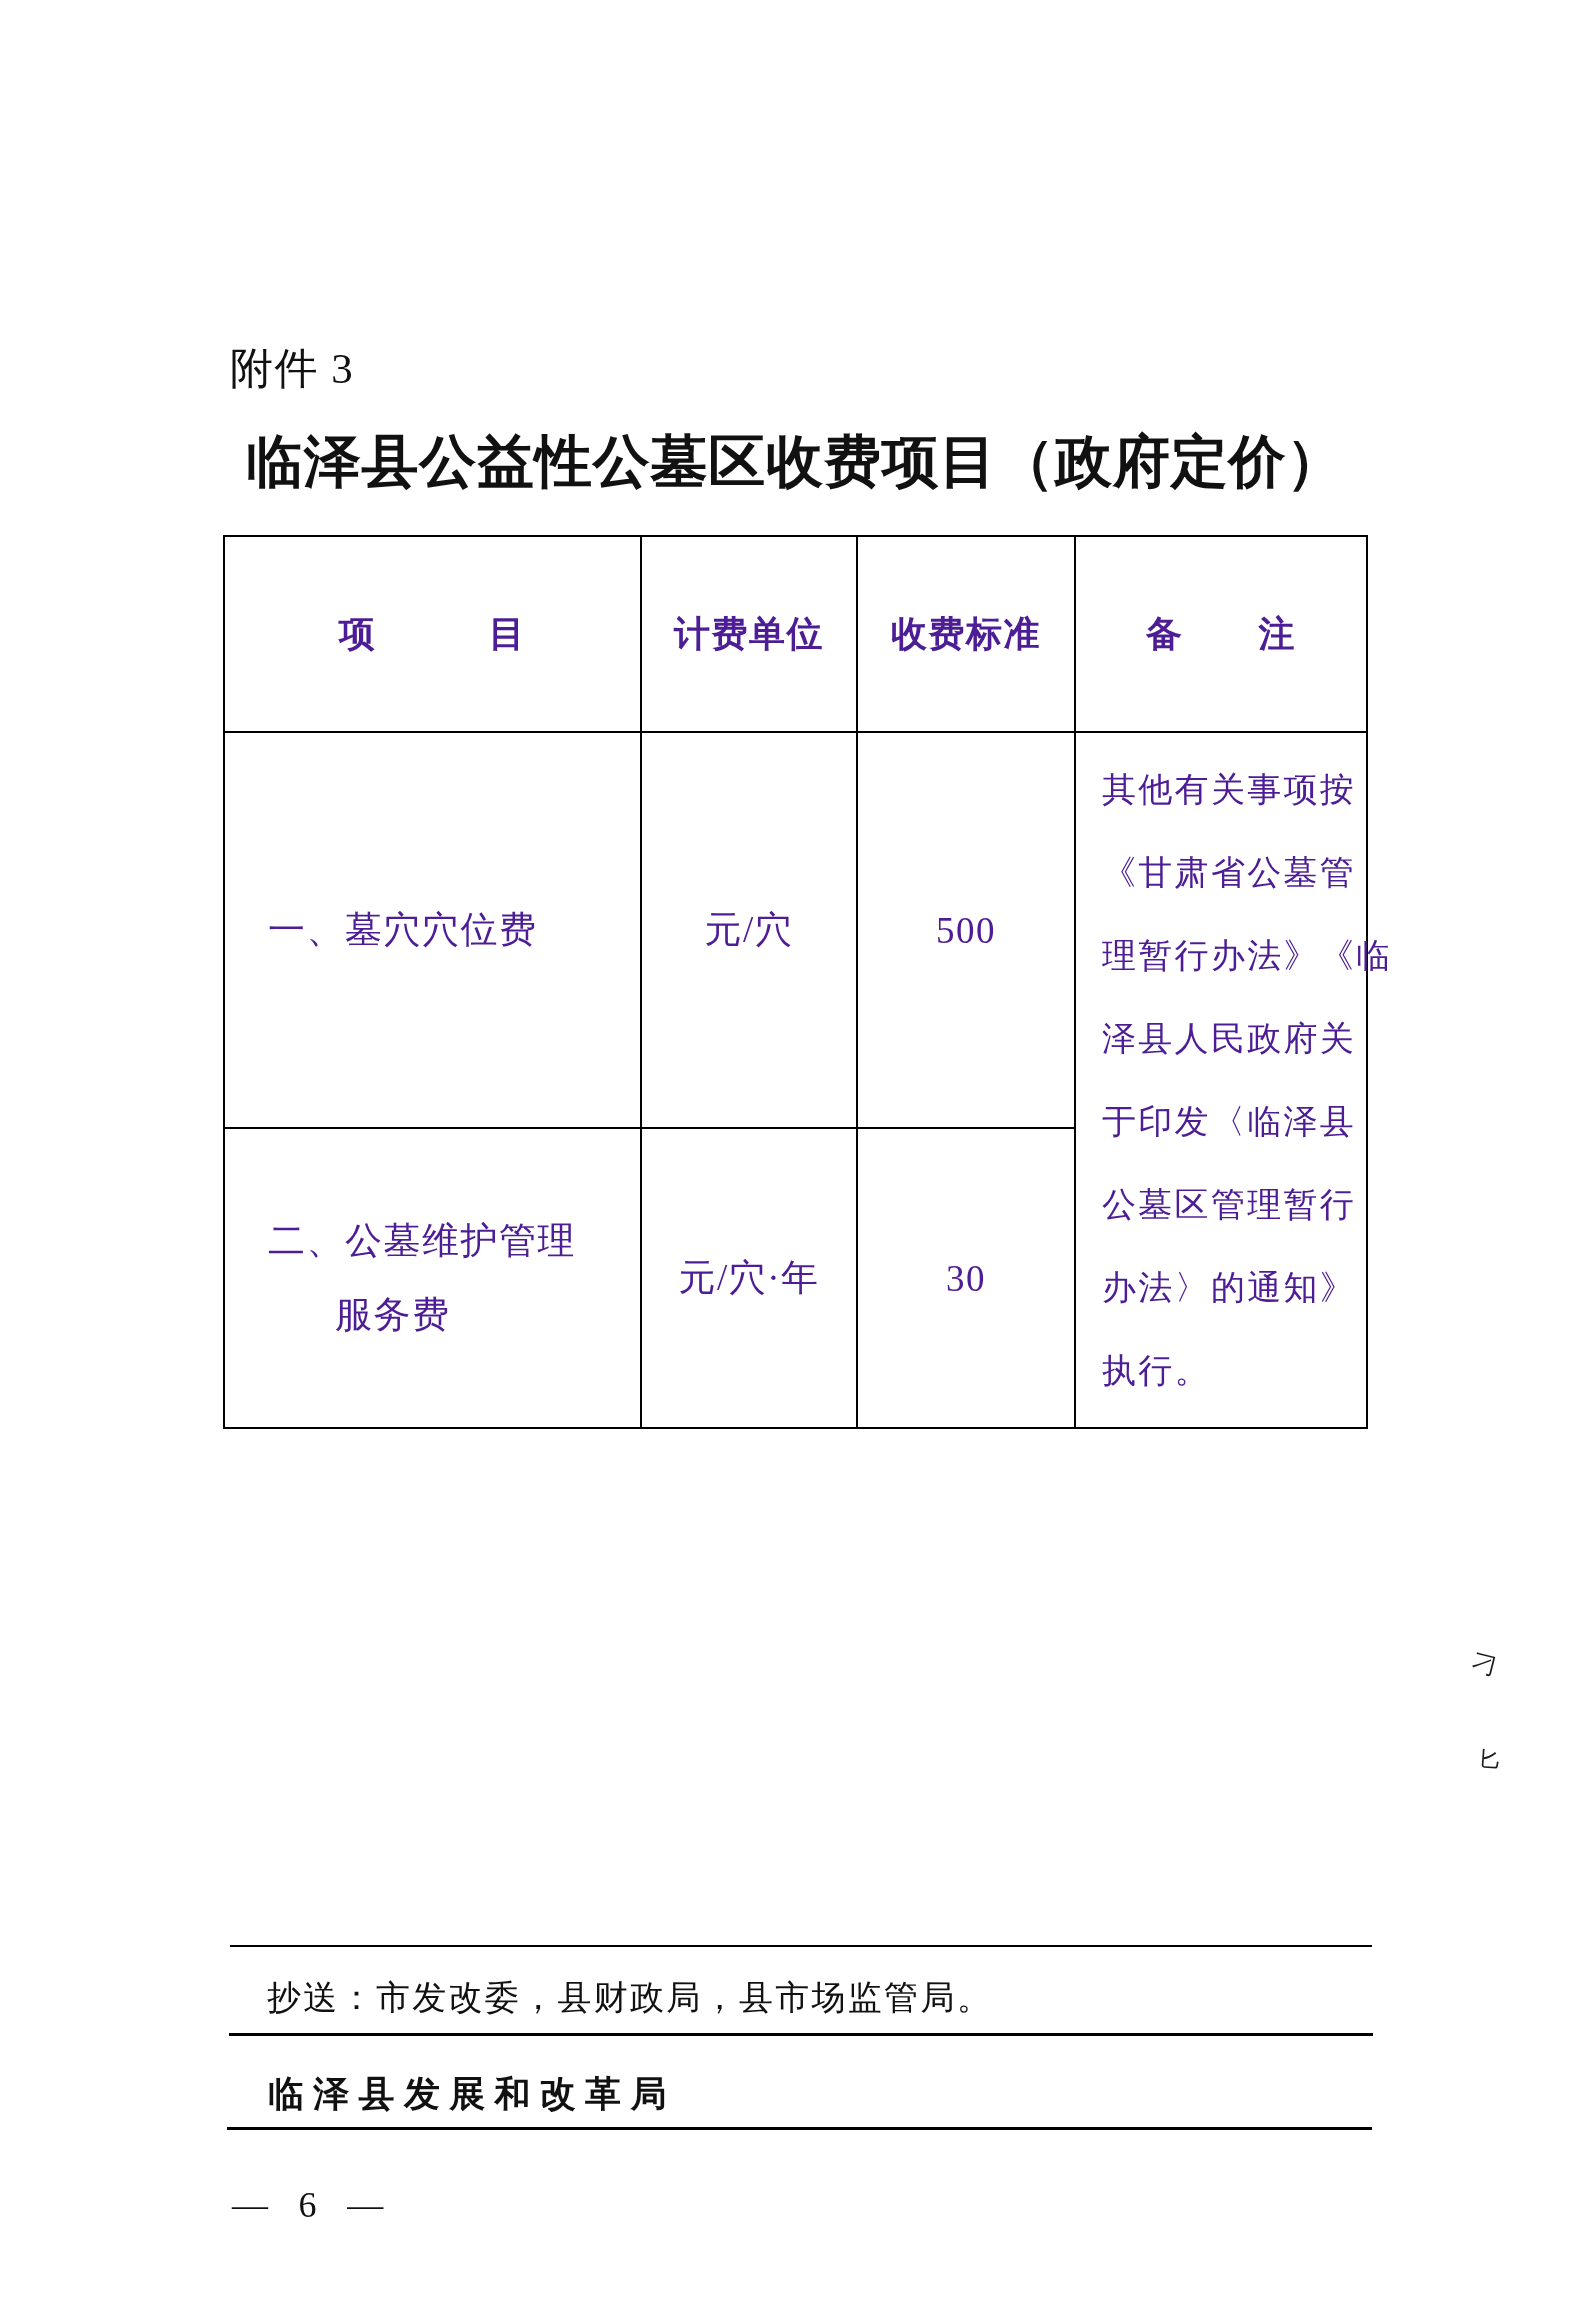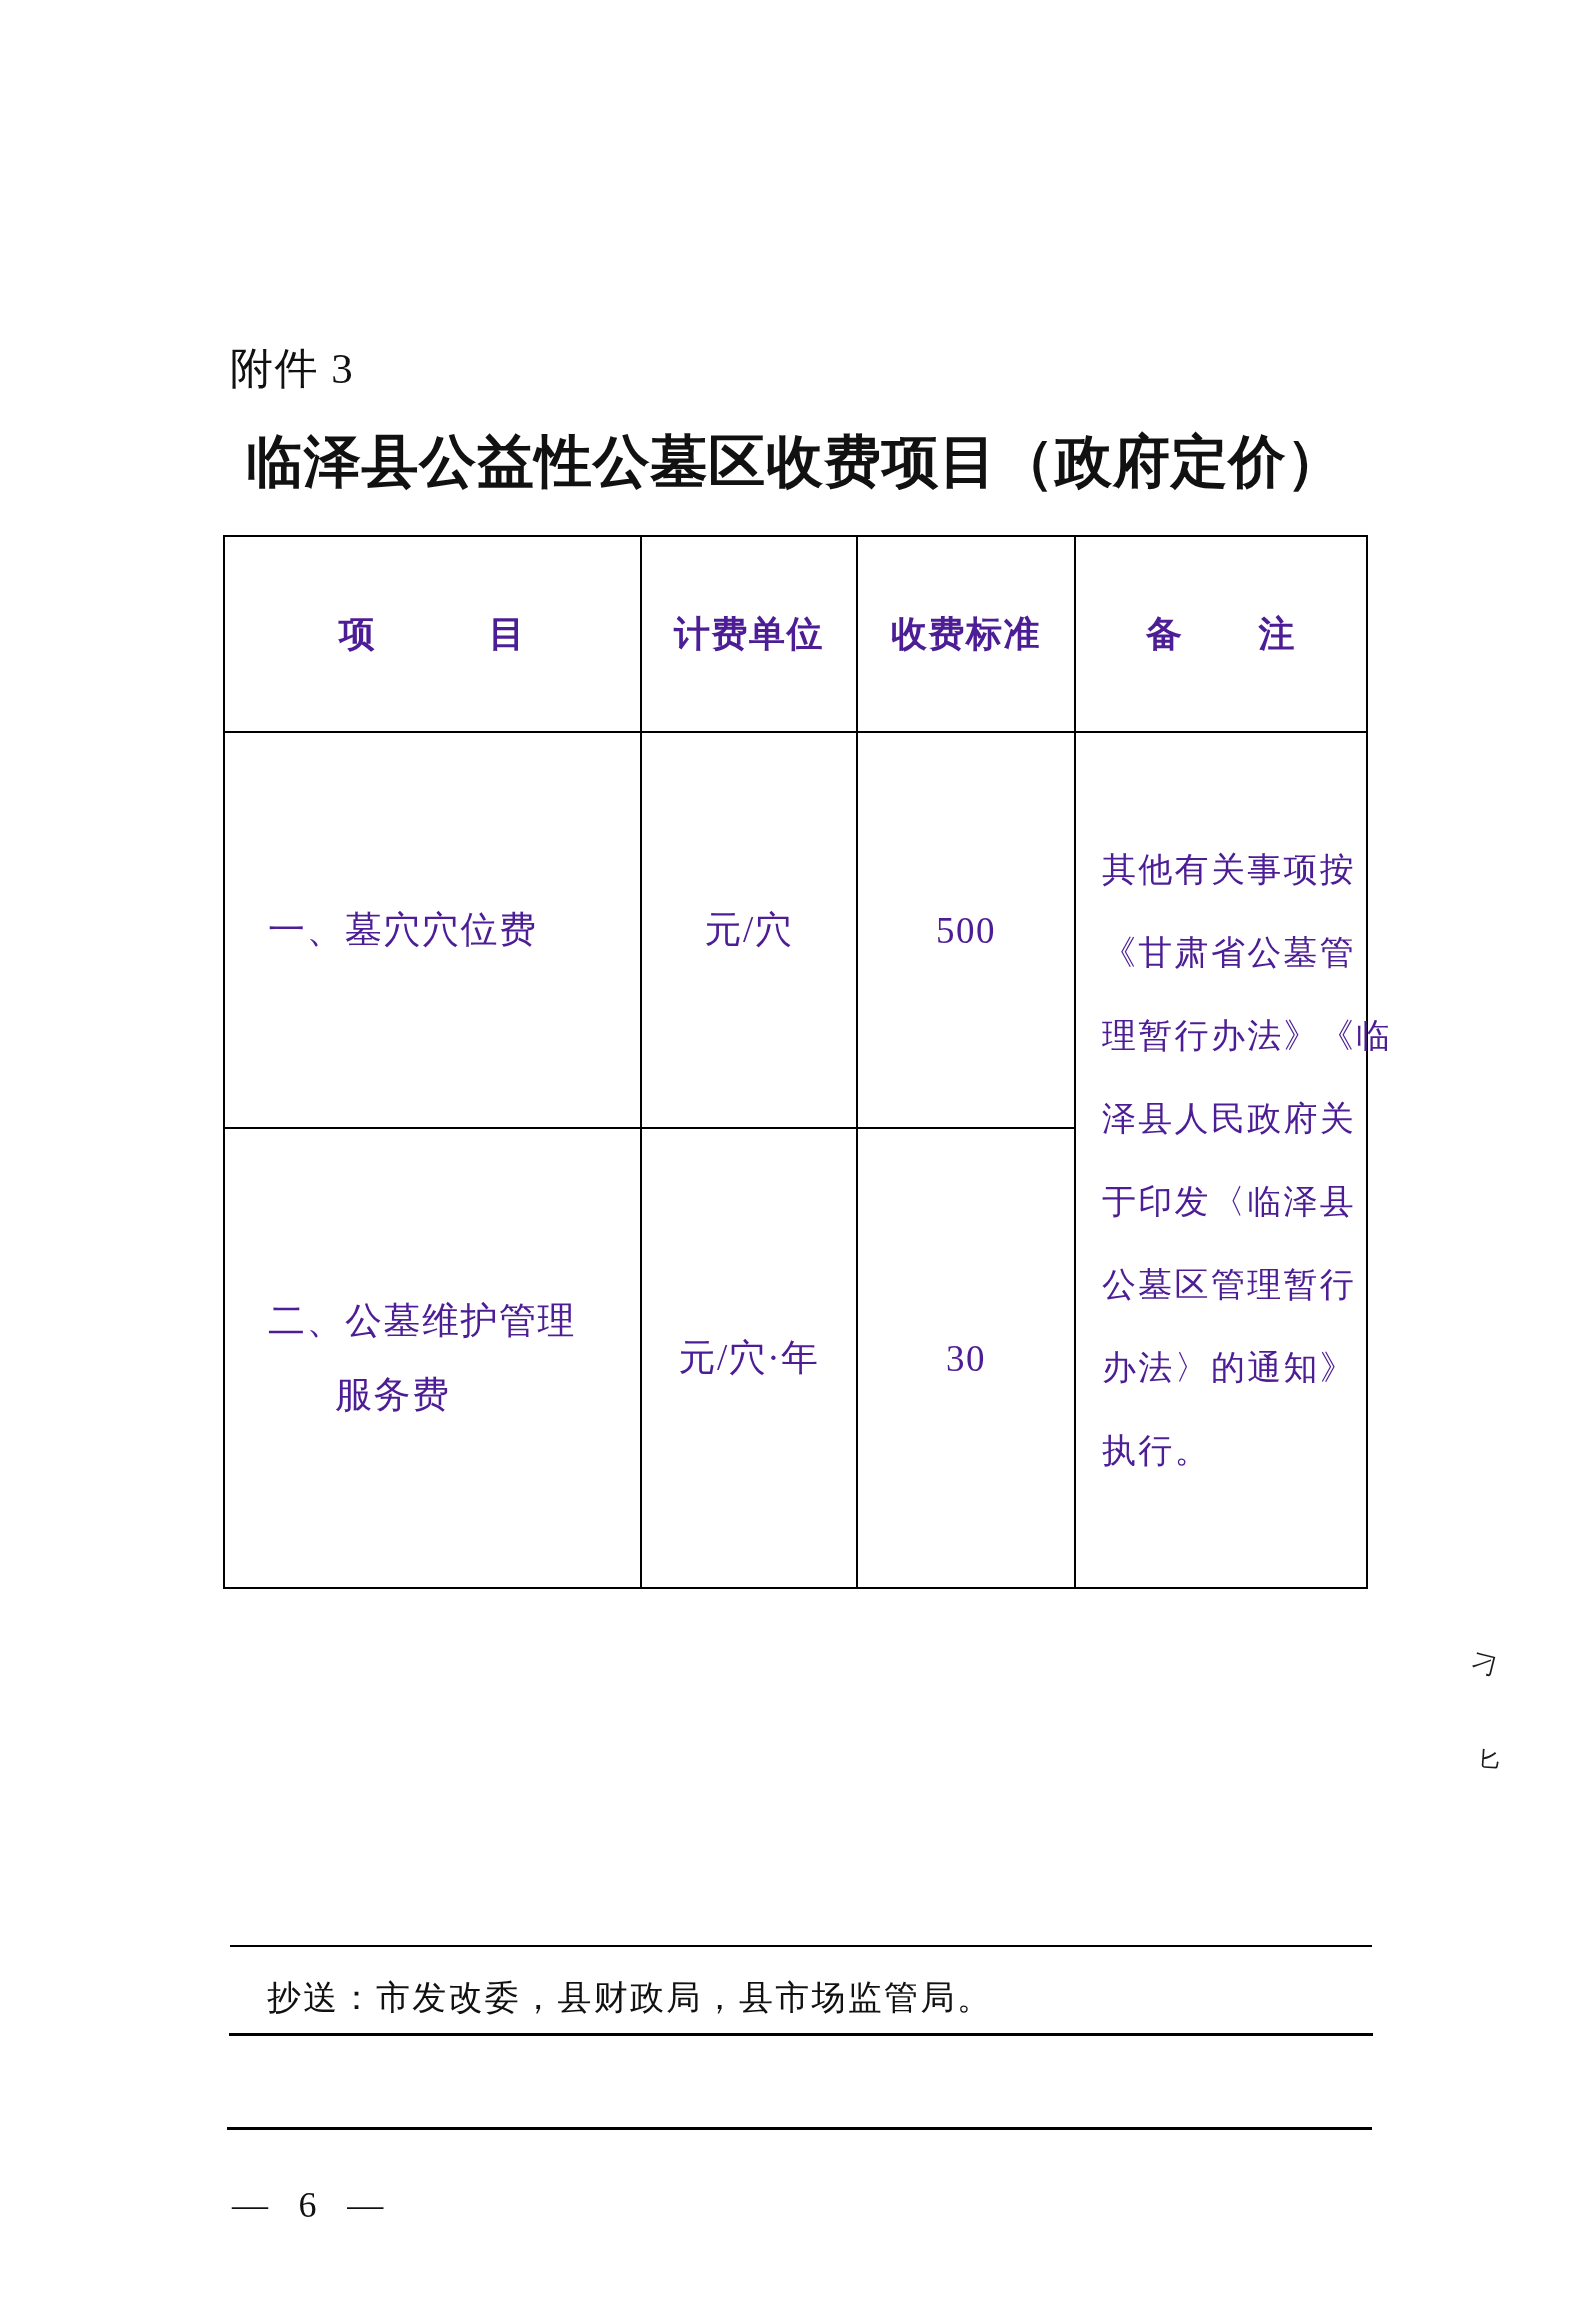--- a/index.html
+++ b/index.html
@@ -46,21 +46,21 @@
     color: #4c1d95;
   }
   .fee-table th {
     font-size: 36px;
     font-weight: bold;
     text-align: center;
     letter-spacing: 1.5px;
   }
   .row-header { height: 196px; }
   .row-1 { height: 396px; }
-  .row-2 { height: 460px; }
+  .row-2 { height: 300px; }
   td.cell-item {
     font-size: 37px;
     letter-spacing: 1.5px;
     vertical-align: middle;
     text-align: left;
   }
   td.cell-item .line1 { padding-left: 43px; line-height: 74px; }
   td.cell-item .line2 { padding-left: 110px; line-height: 74px; }
   td.cell-center {
     text-align: center;
@@ -177,20 +177,21 @@
     </tr>
   </tbody>
     </table>
 
   <div class="hrule rule-1"></div>
 
   <div class="cc-line">抄送：市发改委，县财政局，县市场监管局。</div>
 
   <div class="hrule rule-2"></div>
 
+  <div class="issuer">临泽县发展和改革局</div>
 
 
   <div class="hrule rule-3"></div>
 
   <div class="page-number">— 6 —</div>
 
   <div class="margin-mark mark-1">刁</div>
 
   <div class="margin-mark mark-2">匕</div>
 

